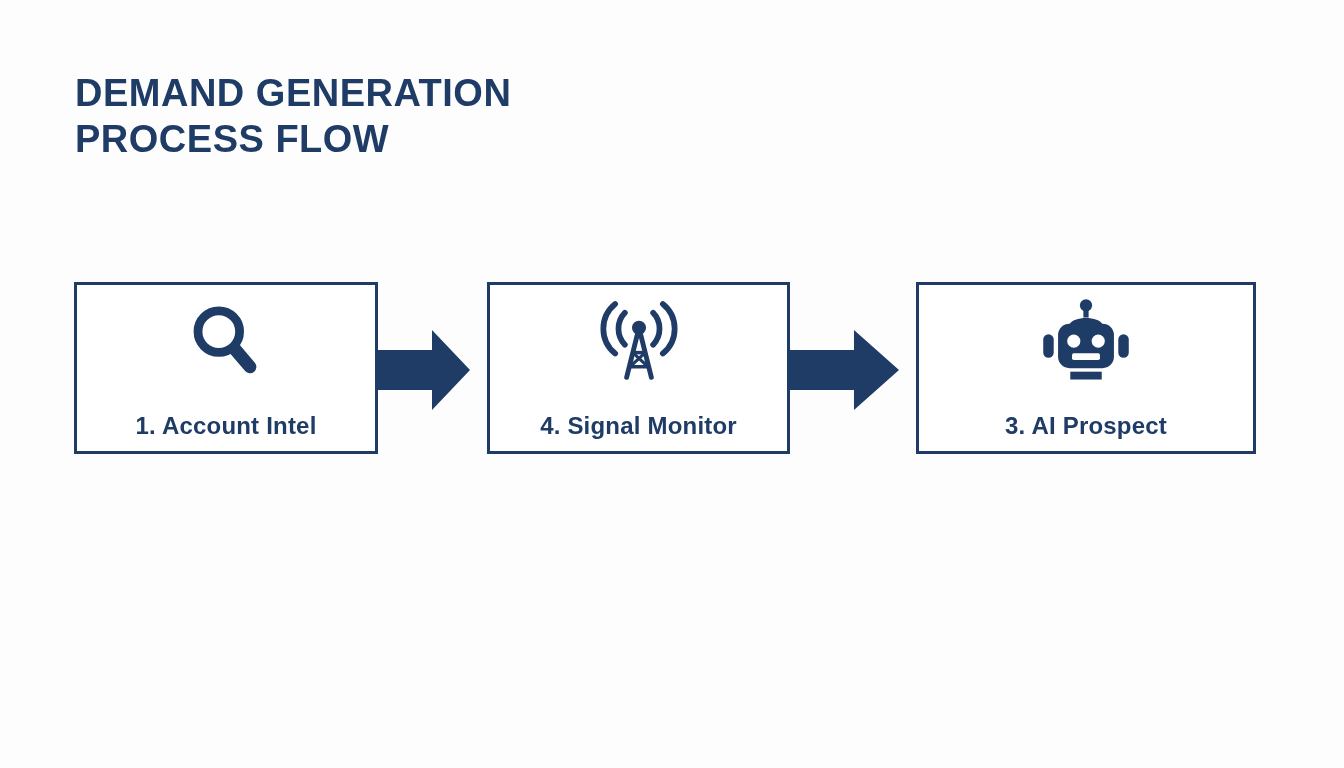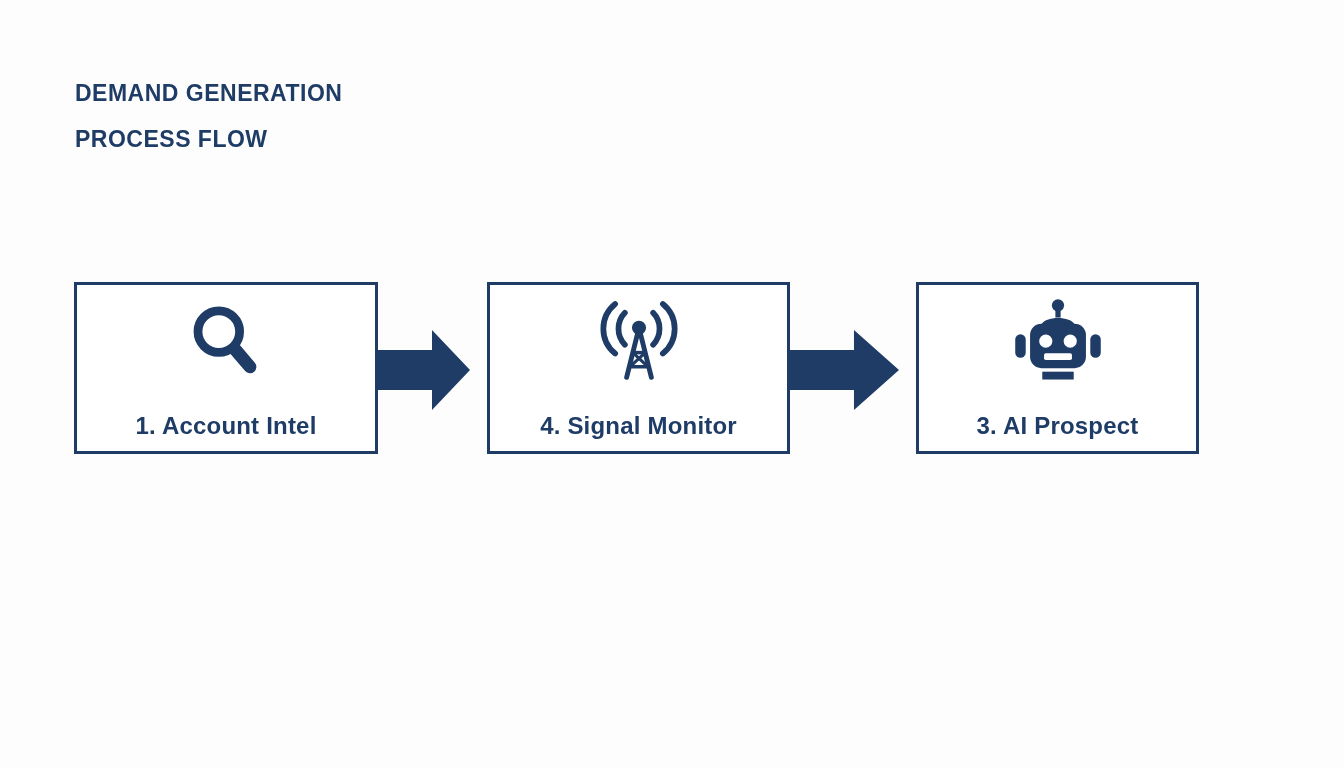--- a/index.html
+++ b/index.html
@@ -12,41 +12,41 @@
     width: 1344px;
     height: 768px;
     background: var(--page-background, #fdfdfd);
     overflow: hidden;
   }
   .title {
     position: absolute;
     left: 75px;
     top: 70px;
     color: var(--accent, #1e3c66);
-    font-size: 23px;
+    font-size: 38px;
     font-weight: bold;
     line-height: 46px;
     letter-spacing: 0.5px;
   }
   .flow-box {
     position: absolute;
     top: 282px;
     height: 172px;
     background: var(--box-background, #ffffff);
     border: 3px solid var(--accent, #1e3c66);
     box-sizing: border-box;
     display: flex;
     flex-direction: column;
     align-items: center;
     justify-content: center;
     gap: 24px;
   }
   .box-1 { left: 74px;  width: 304px; }
   .box-2 { left: 487px; width: 303px; }
-  .box-3 { left: 916px; width: 283px; }
+  .box-3 { left: 916px; width: 340px; }
   .icon-wrap {
     height: 92px;
     display: flex;
     align-items: center;
     justify-content: center;
     color: var(--accent, #1e3c66);
   }
   .box-label {
     color: var(--accent, #1e3c66);
     font-size: 24px;

